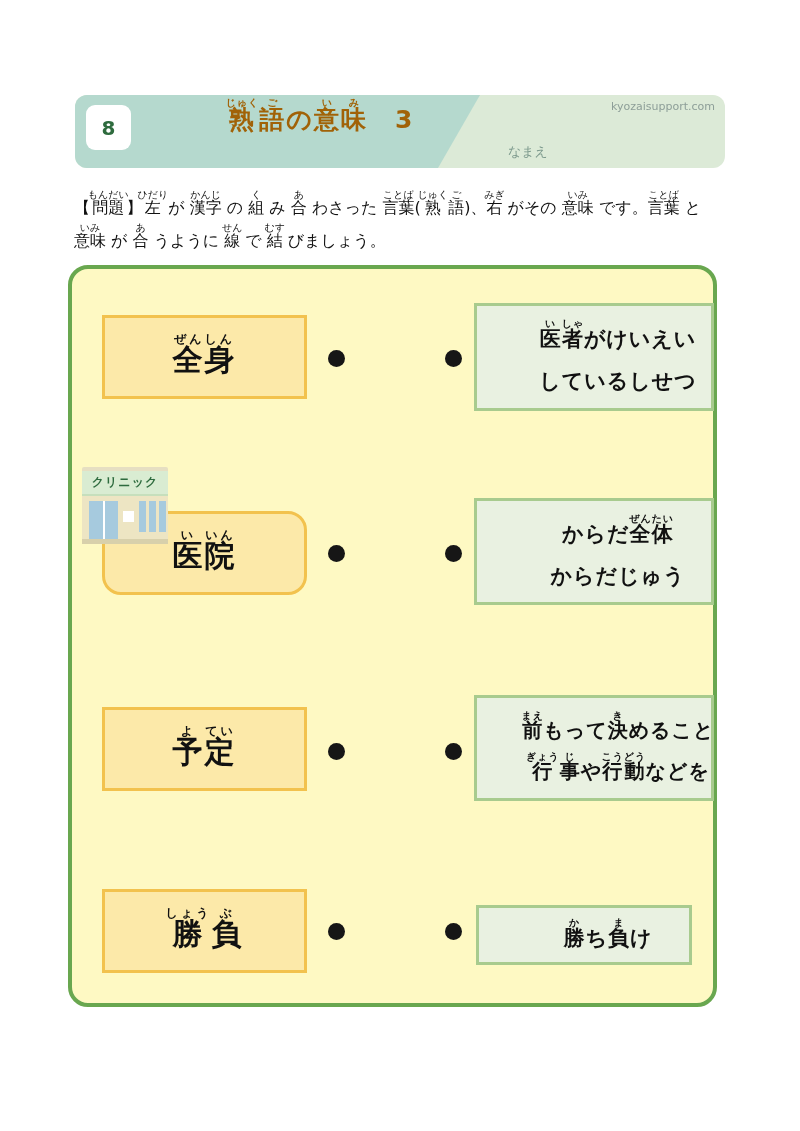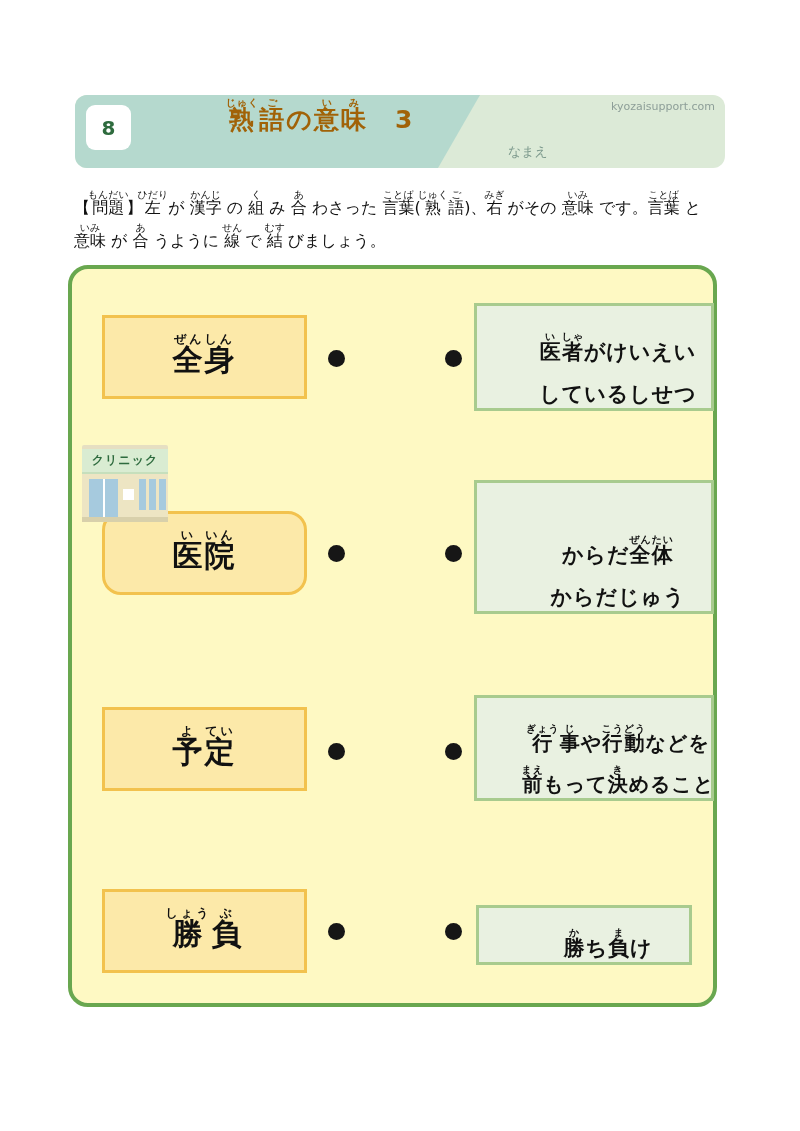--- a/index.html
+++ b/index.html
@@ -55,41 +55,41 @@
     display:flex; align-items:center; justify-content:center; text-align:center;
     font-size:30px; font-weight:bold; color:#111; letter-spacing:2px;
     z-index:1;
   }
   .word-box rt { font-size:12px; letter-spacing:3px; }
   .w1 { top:46px; } .w2 { top:242px;border-radius:19px; } .w3 { top:438px; } .w4 { top:620px; }
 
   .meaning-box {
     position:absolute; left:402px; width:240px;
     box-sizing:border-box; background:#e9f1e1; border:3px solid #a8cb8e;
-    display:flex; flex-direction:column; align-items:center; justify-content:flex-end;
+    display:flex; flex-direction:column; align-items:center; justify-content:center;
     text-align:center; font-size:21px; font-weight:bold; color:#111;
     letter-spacing:1px;
     padding-left:48px;
   }
   .meaning-box rt { font-size:10px; letter-spacing:1px; }
   .meaning-line { white-space:nowrap; }
   .m1 { top:34px;  height:108px; gap:14px; }
-  .m2 { top:211px; height:134px; gap:14px; }
+  .m2 { top:229px; height:107px; gap:14px; }
   .m3 { top:426px; height:106px; gap:8px; font-size:20px; }
   .m4 { top:636px; height:60px; left:404px; width:216px; }
 
   .dot {
     position:absolute; width:17px; height:17px; border-radius:50%;
     background:#161616;
   }
   .dl { left:256px; } .dr { left:373px; }
   .d1 { top:81px; } .d2 { top:276px; } .d3 { top:474px; } .d4 { top:654px; }
 
   
-  .clinic { position:absolute; left:10px; top:176px; width:86px; height:75px; z-index:5; }
+  .clinic { position:absolute; left:10px; top:198px; width:86px; height:75px; z-index:5; }
   .clinic-roof { height:4px; background:#e6dfc2; border-radius:2px 2px 0 0; }
   .clinic-sign {
     height:23px; background:#d9ecd2; border-bottom:2px solid #c6dfbc;
     display:flex; align-items:center; justify-content:center;
     font-size:12px; font-weight:bold; color:#2e6b3e; letter-spacing:1px;
   }
   .clinic-wall { position:relative; height:48px; background:#ede5c3; }
   .clinic-door {
     position:absolute; left:7px; top:5px; width:29px; height:43px; background:#ffffff;
     display:flex; gap:2px;
@@ -155,22 +155,22 @@
       <div class="meaning-line">からだ<ruby>全<rt>ぜん</rt></ruby><ruby>体<rt>たい</rt></ruby></div>
       <div class="meaning-line">からだじゅう</div>
     </div>
 
     <div class="word-box w3">
       <span><ruby>予<rt>よ</rt></ruby><ruby>定<rt>てい</rt></ruby></span>
     </div>
     <div class="dot dl d3"></div>
     <div class="dot dr d3"></div>
     <div class="meaning-box m3">
+      <div class="meaning-line"><ruby>前<rt>まえ</rt></ruby>もって<ruby>決<rt>き</rt></ruby>めること</div>
       <div class="meaning-line"><ruby>行<rt>ぎょう</rt></ruby><ruby>事<rt>じ</rt></ruby>や<ruby>行<rt>こう</rt></ruby><ruby>動<rt>どう</rt></ruby>などを</div>
-      <div class="meaning-line"><ruby>前<rt>まえ</rt></ruby>もって<ruby>決<rt>き</rt></ruby>めること</div>
     </div>
 
     <div class="word-box w4">
       <span><ruby>勝<rt>しょう</rt></ruby><ruby>負<rt>ぶ</rt></ruby></span>
     </div>
     <div class="dot dl d4"></div>
     <div class="dot dr d4"></div>
     <div class="meaning-box m4">
       <div class="meaning-line"><ruby>勝<rt>か</rt></ruby>ち<ruby>負<rt>ま</rt></ruby>け</div>
     </div>

